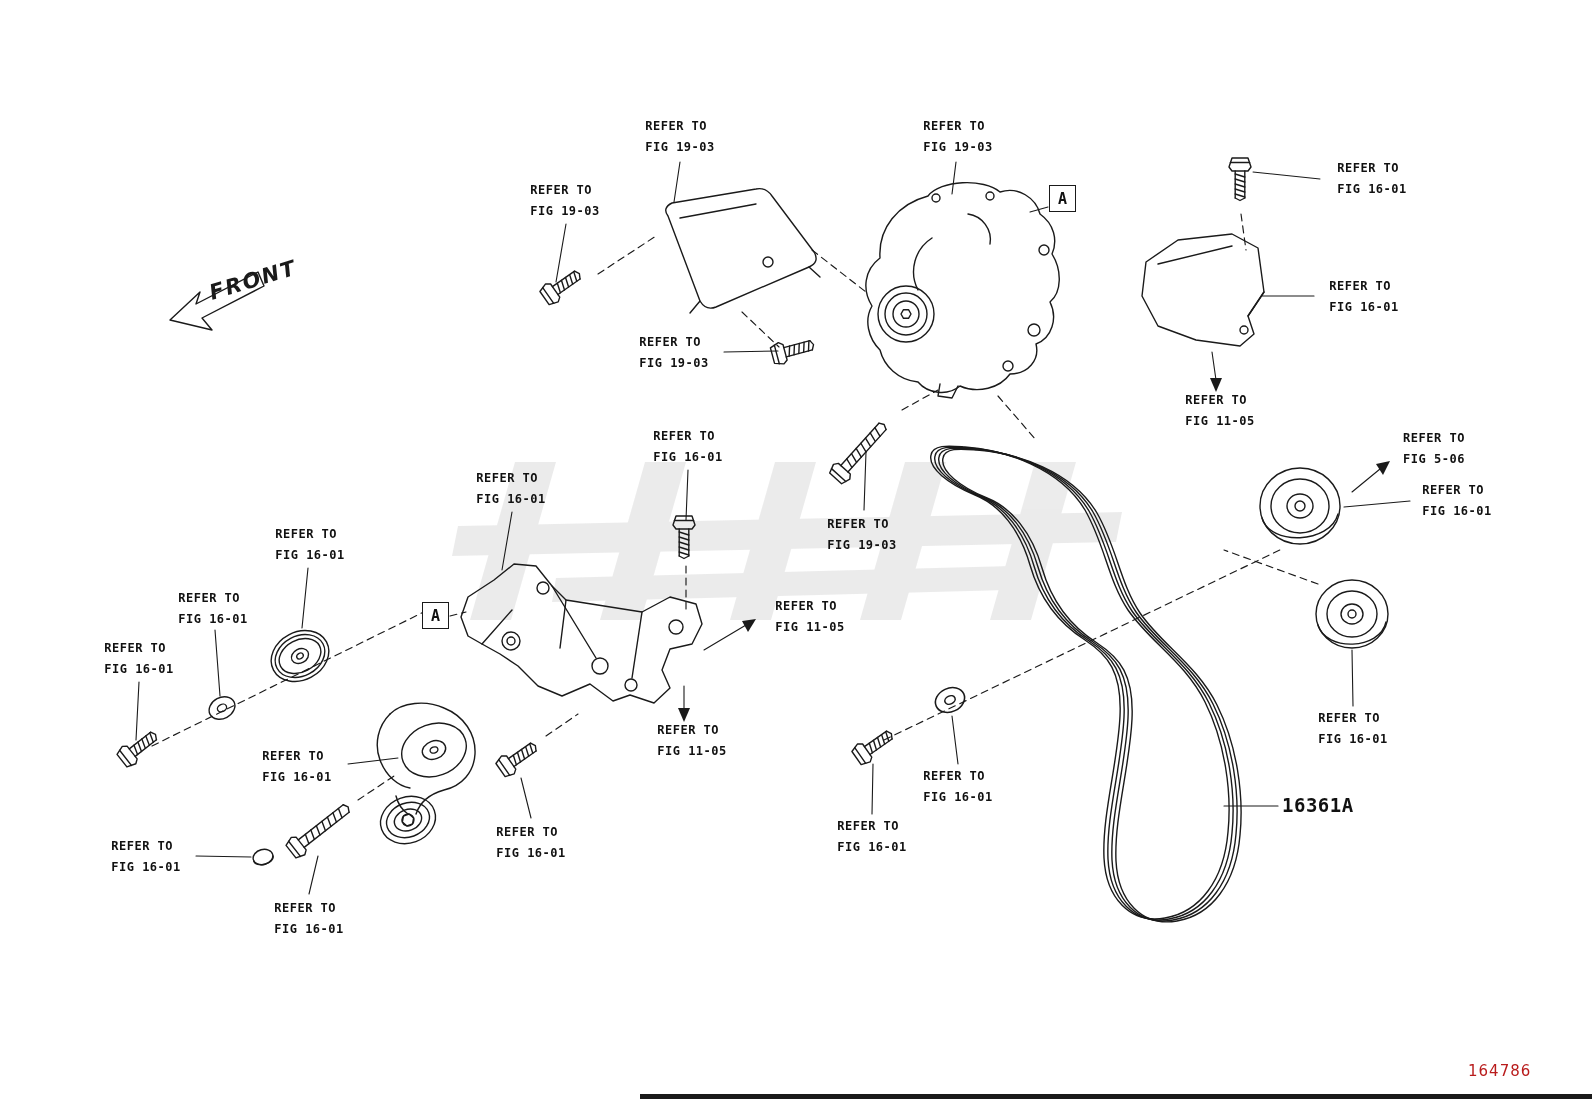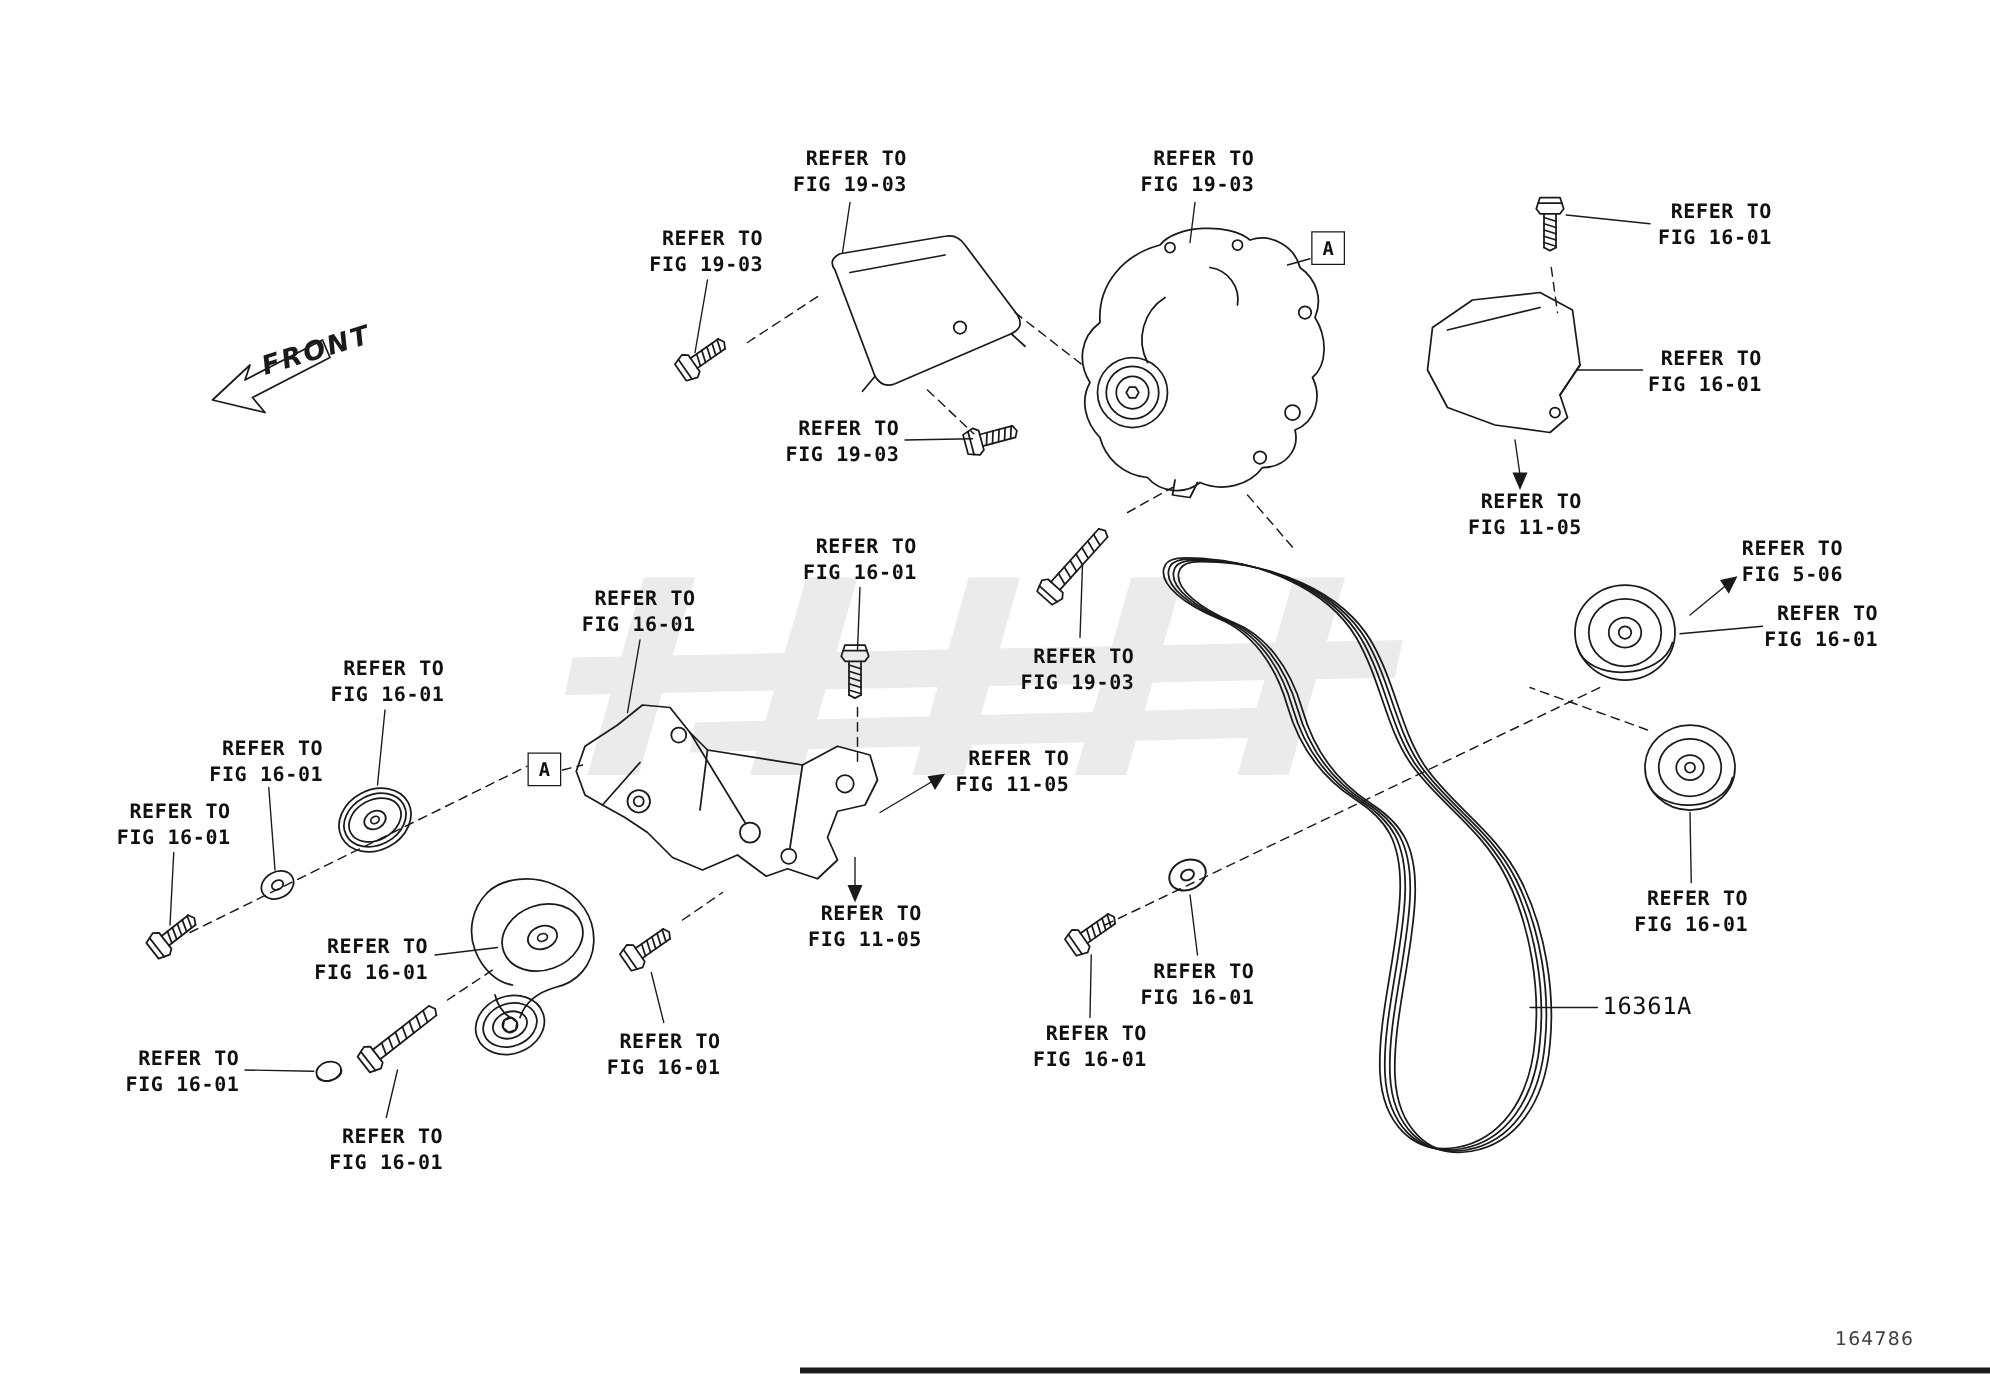--- a/index.html
+++ b/index.html
@@ -4,29 +4,29 @@
 <style>
   html,body{margin:0;padding:0;background:#fff;}
   .stage{position:relative;width:1592px;height:1099px;background:#ffffff;overflow:hidden;
          font-family:"DejaVu Sans Mono","Liberation Mono",monospace;}
   .stage svg{position:absolute;left:0;top:0;}
   .art{stroke:#1a1a1a;fill:none;stroke-width:1.4;stroke-linejoin:round;stroke-linecap:round;}
   .thin{stroke-width:1.1;}
   .dash{stroke-dasharray:7 5;stroke-width:1.15;}
   .fillblk{fill:#1a1a1a;stroke:none;}
   .wm{fill:#dcdcdc;stroke:none;opacity:.55;}
-  .ref-label{position:absolute;transform:translateX(-50%);text-align:right;
-             font-weight:bold;font-size:16px;line-height:21px;letter-spacing:.5px;
+  .ref-label{position:absolute;transform:translateX(-50%);text-align:left;
+             font-weight:bold;font-size:12px;line-height:21px;letter-spacing:.5px;
              color:#111;white-space:nowrap;}
   .callout{position:absolute;width:25px;height:25px;border:1.8px solid #1a1a1a;background:#fff;
            display:flex;align-items:center;justify-content:center;
            font-weight:bold;font-size:15px;color:#111;}
-  .part-number{position:absolute;font-weight:normal;font-size:19px;letter-spacing:.5px;color:#111;}
+  .part-number{position:absolute;font-weight:bold;font-size:19px;letter-spacing:.5px;color:#111;}
   .doc-number{position:absolute;font-family:"DejaVu Sans","Liberation Sans",sans-serif;
-              font-size:15px;letter-spacing:1px;color:#404040;}
+              font-size:15px;letter-spacing:1px;color:#b91c1c;}
   .front-text{font-family:"DejaVu Sans","Liberation Sans",sans-serif;font-style:italic;
               font-weight:bold;font-size:21px;letter-spacing:2px;fill:#1a1a1a;stroke:none;}
 </style>
 </head>
 <body>
 
 <div class="stage">
 
   <svg width="1592" height="1099" viewBox="0 0 1592 1099">
     <defs>

